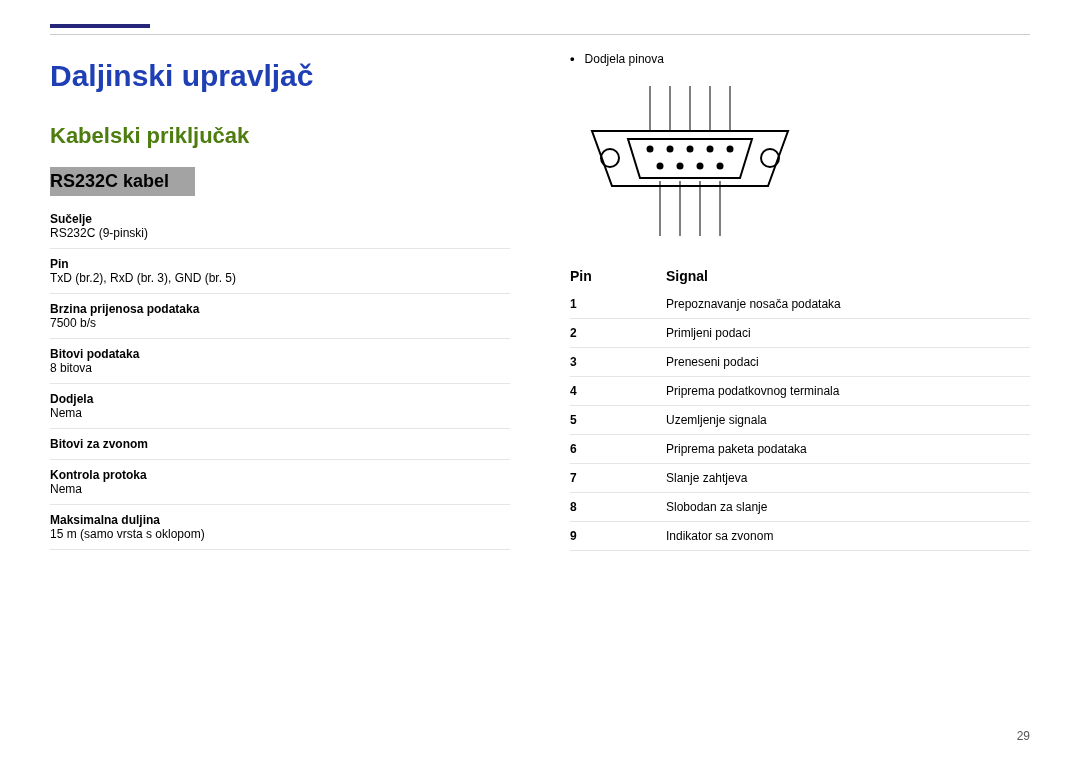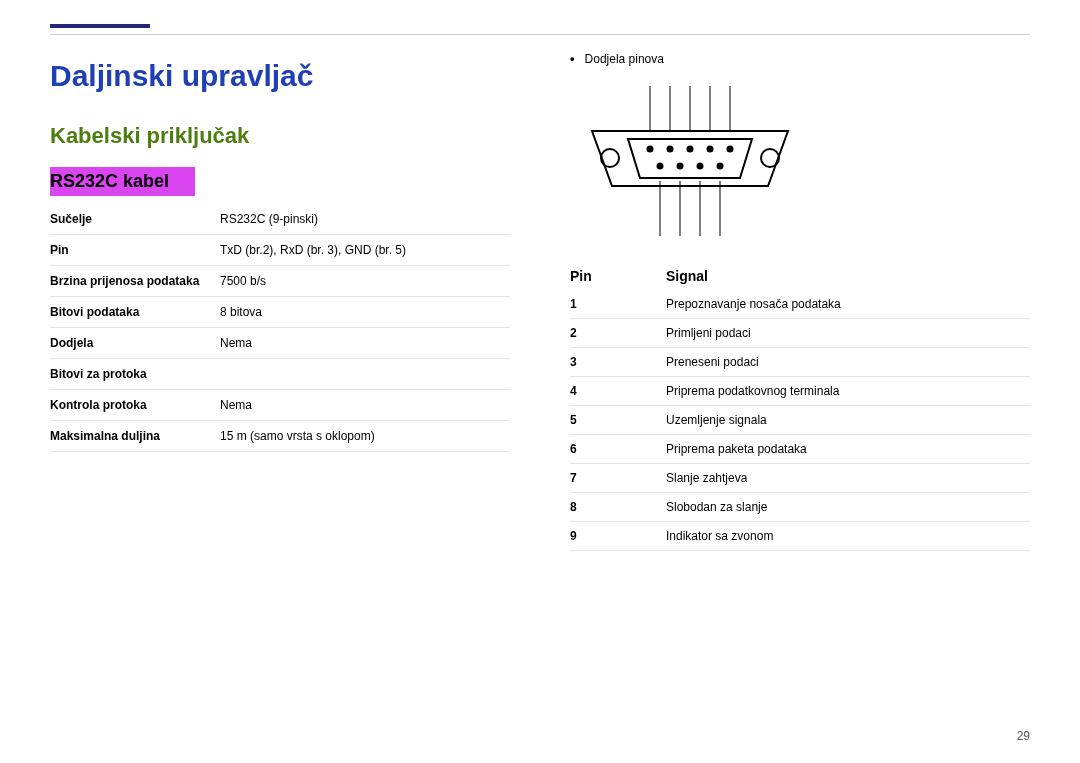--- a/index.html
+++ b/index.html
@@ -45,32 +45,33 @@
   }
   h2.subtitle {
     color: #4d7c0f;
     font-size: 22px;
     font-weight: bold;
     margin: 0 0 18px 0;
   }
   .cable-head-wrap { margin-bottom: 8px; }
   .cable-head {
     display: inline-block;
-    background: #d946ef;
+    background: #a3a3a3;
     padding: 4px 26px 4px 0;
     color: #000;
     font-size: 18px;
     font-weight: bold;
   }
   .spec-row {
     display: flex;
-    align-items: center;
+    align-items: flex-start;
     padding: 8px 0 8px 0;
     border-bottom: 1px solid #e5e5e5;
     font-size: 12px;
+    flex-direction: column;
   }
   .spec-label { width: 170px; font-weight: bold; }
   .spec-value { flex: 1; font-weight: normal; }
   .pin-table-head {
     display: flex;
     padding: 6px 0;
     font-weight: bold;
     font-size: 14px;
     margin-top: 22px;
   }
@@ -131,21 +132,21 @@
           </div>
           <div class="spec-row">
             <div class="spec-label">Bitovi podataka</div>
             <div class="spec-value">8 bitova</div>
           </div>
           <div class="spec-row">
             <div class="spec-label">Dodjela</div>
             <div class="spec-value">Nema</div>
           </div>
           <div class="spec-row">
-            <div class="spec-label">Bitovi za protoka</div>
+            <div class="spec-label">Bitovi za zvonom</div>
           </div>
           <div class="spec-row">
             <div class="spec-label">Kontrola protoka</div>
             <div class="spec-value">Nema</div>
           </div>
           <div class="spec-row">
             <div class="spec-label">Maksimalna duljina</div>
             <div class="spec-value">15 m (samo vrsta s oklopom)</div>
           </div>
         </div>

